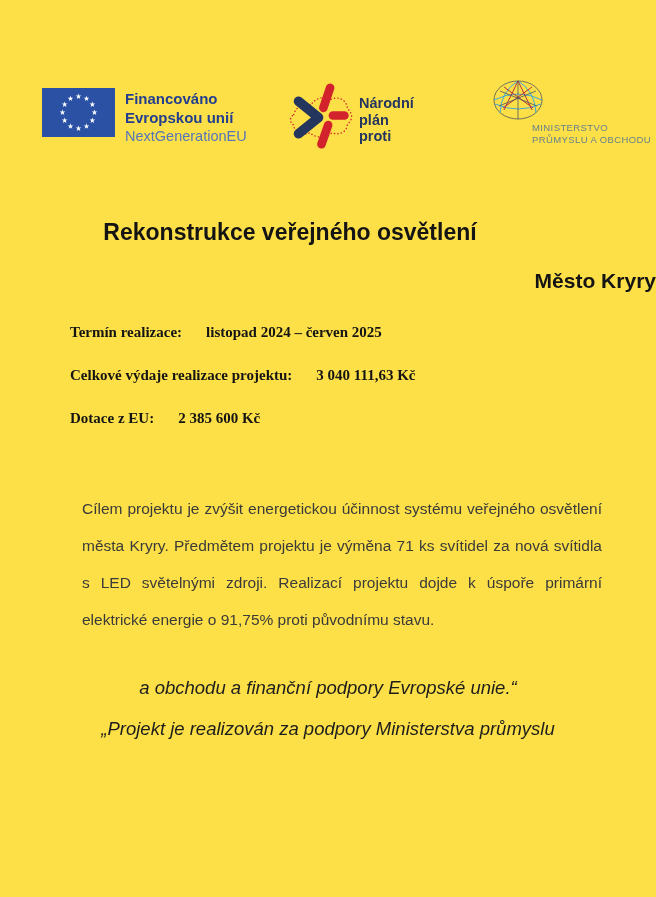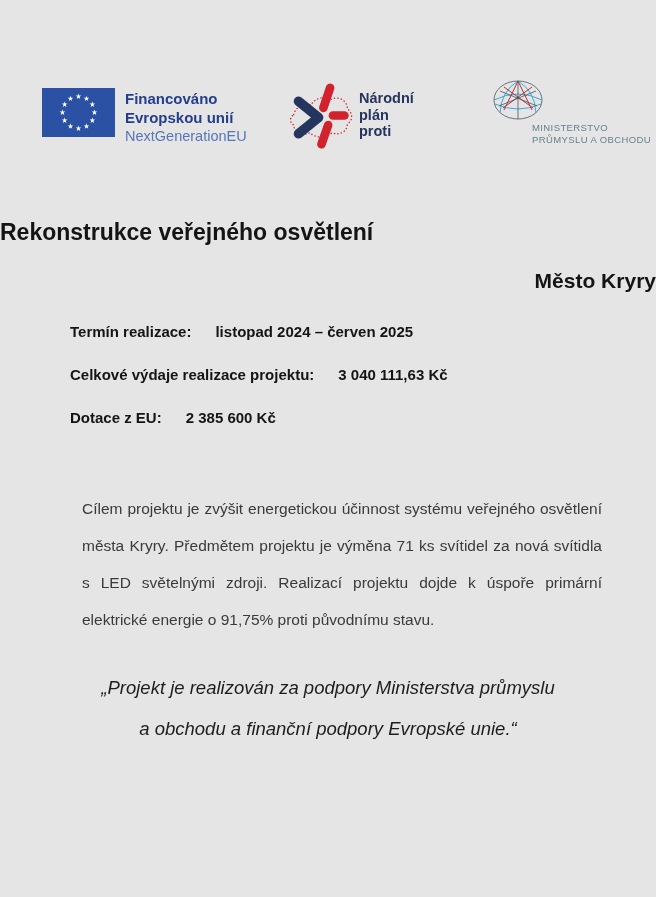--- a/index.html
+++ b/index.html
@@ -1,42 +1,42 @@
 <!DOCTYPE html>
 <html><head>
 <meta charset="utf-8">
 <style>
   html, body { margin: 0; padding: 0; background: #ffffff; }
   body { width: 656px; height: 897px; font-family: "Liberation Sans", sans-serif; }
-  .page { position: relative; width: 656px; height: 897px; background: #e5e5e5; overflow: hidden; }
+  .page { position: relative; width: 656px; height: 897px; background: #fde047; overflow: hidden; }
 
   
   .logo-eu { position: absolute; left: 42px; top: 88px; display: flex; }
   .eu-flag { width: 73px; height: 49px; display: block; flex: 0 0 auto; }
   .eu-text { margin-left: 10px; padding-top: 1px; }
   .eu-bold { font-weight: bold; font-size: 15px; line-height: 19px; color: #233E8F; white-space: nowrap; }
   .eu-light { font-size: 14.5px; line-height: 19px; color: #5576B9; white-space: nowrap; text-align: right; }
 
-  .logo-npo { position: absolute; left: 287px; top: 83px; display: flex; }
+  .logo-npo { position: absolute; left: 287px; top: 83px; display: flex; align-items: center; }
   .npo-icon { width: 67px; height: 67px; display: block; flex: 0 0 auto; }
   .npo-text { margin-left: 5px; padding-top: 7px; font-weight: bold; font-size: 14.5px; line-height: 16.5px; color: #25355F; }
 
   .logo-min { position: absolute; left: 484px; top: 79px; width: 136px; }
   .min-globe { width: 56px; height: 42px; display: block; margin-left: 6px; }
   .min-text { margin-top: 1px; font-size: 9.5px; line-height: 11.5px; color: #66808D; letter-spacing: 0.4px; white-space: nowrap; margin-left: 48px; }
 
   
-  .title { position: absolute; left: 0; top: 219px; width: 580px; margin: 0; text-align: left;
+  .title { position: absolute; left: 0; top: 219px; width: 580px; margin: 0; text-align: center;
            font-size: 23px; font-weight: bold; color: #141414; }
   .subtitle { position: absolute; left: 0; top: 269px; width: 656px; margin: 0; text-align: right;
               font-size: 21px; font-weight: bold; color: #141414; }
 
   
   .details { position: absolute; left: 70px; top: 324px; }
-  .detail-row { font-size: 15px; line-height: 16px; font-weight: bold; color: #141414; margin-bottom: 27px; white-space: nowrap; }
+  .detail-row { font-size: 15px; line-height: 16px; font-weight: bold; color: #141414; margin-bottom: 27px; white-space: nowrap; font-family: Liberation Serif, serif; }
   .detail-label { margin-right: 24px; }
 
   
   .body-paragraph { position: absolute; left: 70px; top: 478px; width: 520px; margin: 12px;
                     font-size: 15.5px; line-height: 37px; color: #3A3A3A; text-align: justify; }
 
   
   .quote { position: absolute; left: 28px; top: 667px; width: 600px; text-align: center;
            font-style: italic; font-size: 18.5px; line-height: 41px; color: #1D1D1D; }
 </style>
@@ -113,17 +113,17 @@
       <span class="detail-label">Celkové výdaje realizace projektu:</span><span class="detail-value">3 040 111,63 Kč</span>
     </div>
     <div class="detail-row">
       <span class="detail-label">Dotace z EU:</span><span class="detail-value">2 385 600 Kč</span>
     </div>
   </div>
 
   <p class="body-paragraph">Cílem projektu je zvýšit energetickou účinnost systému veřejného osvětlení města Kryry. Předmětem projektu je výměna 71 ks svítidel za nová svítidla s LED světelnými zdroji. Realizací projektu dojde k úspoře primární elektrické energie o 91,75% proti původnímu stavu.</p>
 
   <div class="quote">
+    <div>a obchodu a finanční podpory Evropské unie.“</div>
     <div>„Projekt je realizován za podpory Ministerstva průmyslu</div>
-    <div>a obchodu a finanční podpory Evropské unie.“</div>
   </div>
 
 </div>
 
 </body></html>

